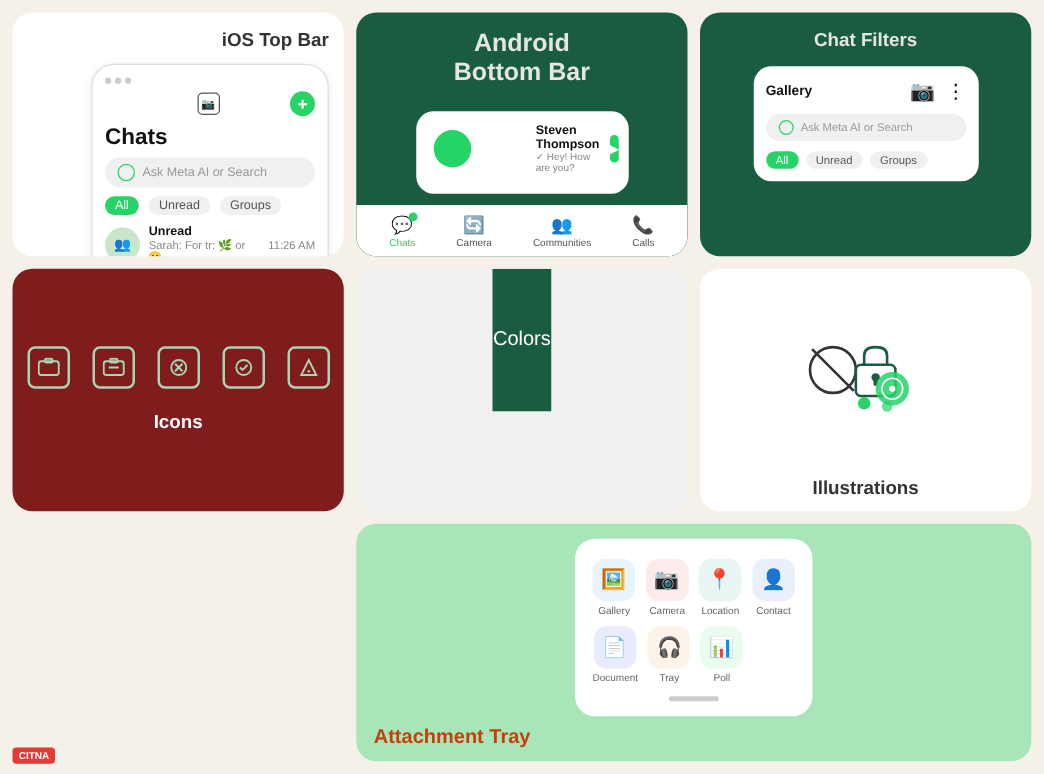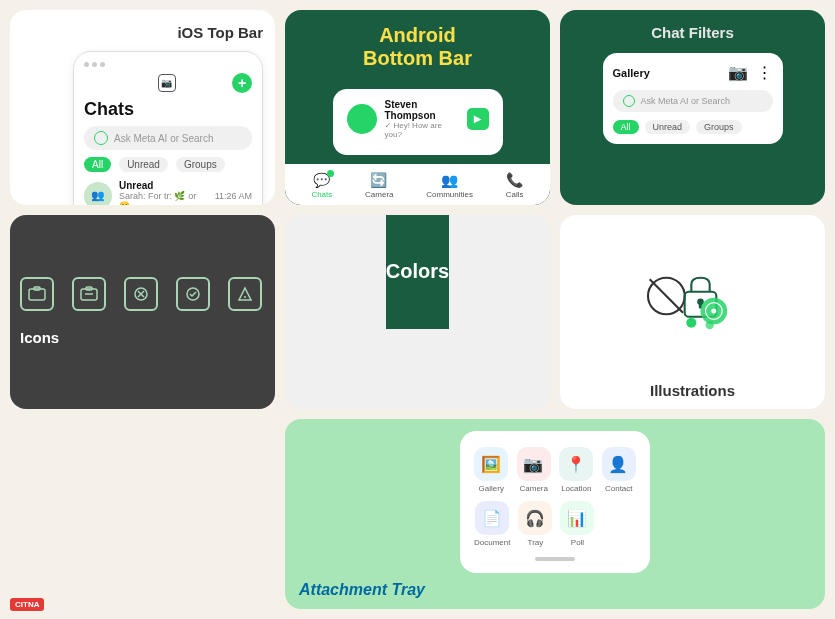--- a/index.html
+++ b/index.html
@@ -182,21 +182,21 @@
       align-items: center;
       gap: 8px;
       margin-bottom: 8px;
     }
     .contact-avatar-circle {
       width: 30px; height: 30px;
       border-radius: 50%;
       background: #25d366;
       flex-shrink: 0;
     }
-    .contact-info { flex: 1; }
+    .contact-info { flex: 1; margin-left: 44px; }
     .contact-name {
       font-size: 10px;
       font-weight: 700;
       color: #111;
     }
     .contact-status {
       font-size: 8px;
       color: #888;
     }
     .contact-video {
@@ -237,21 +237,21 @@
       content: '';
       position: absolute;
       top: -2px; right: -2px;
       width: 7px; height: 7px;
       background: #25d366;
       border-radius: 50%;
     }
     .android-title {
       font-size: 20px;
       font-weight: 600;
-      color: #fde047;
+      color: #e5e5e5;
       text-align: center;
       padding: 14px 10px 10px;
     }
 
     
     .card-filters {
       background: #1a5c40;
       padding: 14px 12px 10px;
       align-items: center;
     }
@@ -312,23 +312,23 @@
       color: #555;
       background: #f0f0f0;
     }
     .filter-tab.active {
       background: #25d366;
       color: white;
     }
 
     
     .card-icons {
-      background: #404040;
+      background: #7f1d1d;
       padding: 14px 10px;
-      align-items: flex-start;
+      align-items: center;
       justify-content: center;
       gap: 10px;
     }
     .icons-row {
       display: flex;
       gap: 18px;
       align-items: center;
       margin-bottom: 8px;
     }
     .icon-item {
@@ -360,22 +360,22 @@
       justify-content: center;
     }
     .colors-bottom {
       background: #a8e6b8;
       flex: 0.7;
       display: flex;
       align-items: center;
       justify-content: center;
     }
     .colors-label {
-      font-size: 20px;
-      font-weight: 700;
+      font-size: 16px;
+      font-weight: 400;
       color: white;
     }
     .colors-label-light {
       font-size: 16px;
       font-weight: 600;
       color: #1a5c40;
     }
 
     
     .card-illustrations {
@@ -449,24 +449,23 @@
     }
     .tray-handle {
       width: 40px; height: 4px;
       background: #ccc;
       border-radius: 2px;
       margin: 0 auto;
     }
     .attachment-title {
       font-size: 16px;
       font-weight: 600;
-      color: #0369a1;
+      color: #c2410c;
       align-self: flex-start;
       padding-left: 4px;
-      font-style: italic;
     }
 
     
     .citna-badge {
       position: absolute;
       bottom: 8px;
       left: 10px;
       background: #e53935;
       color: white;
       font-size: 8px;

